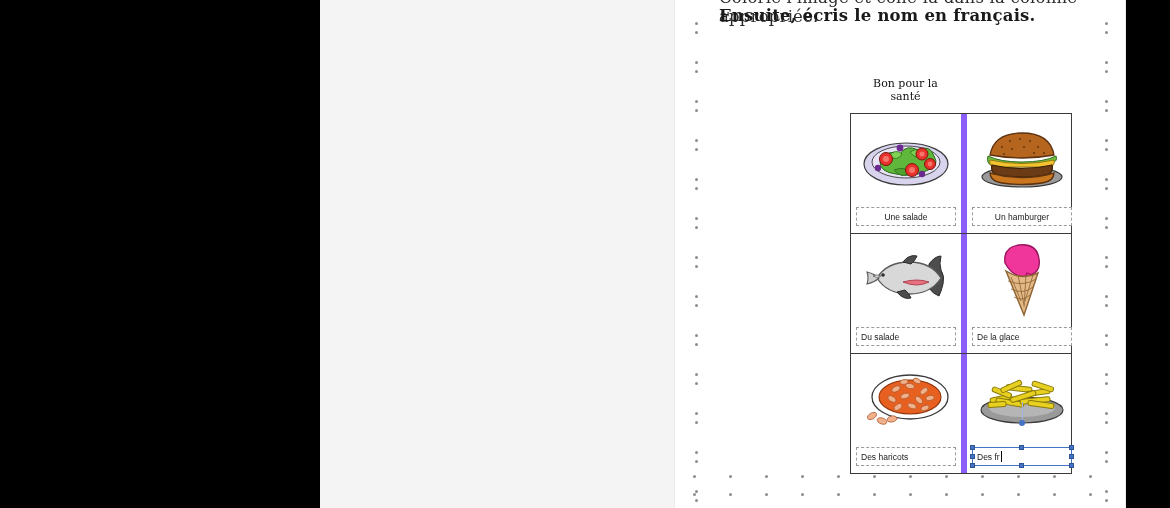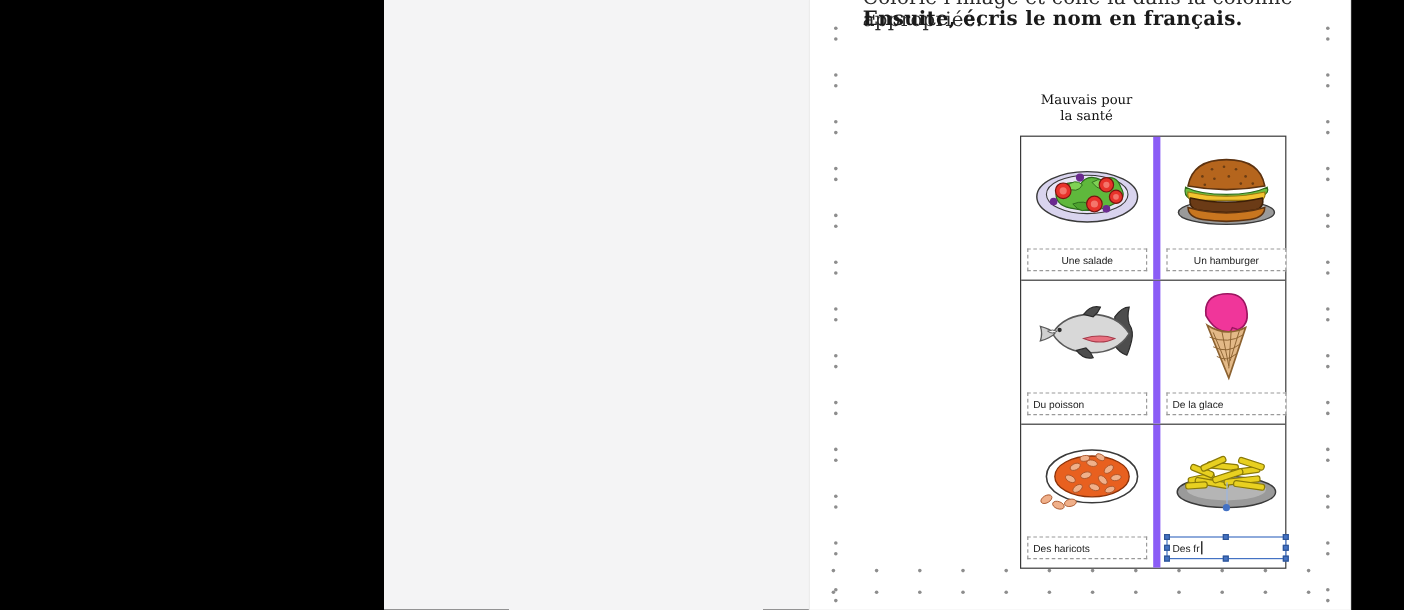--- a/index.html
+++ b/index.html
@@ -204,22 +204,22 @@
           <div class="dotpair-h" style="left: 342px;"><i></i><i></i></div>
           <div class="dotpair-h" style="left: 378px;"><i></i><i></i></div>
           <div class="dotpair-h" style="left: 414px;"><i></i><i></i></div>
         </div>
 
       <div class="instr line1">Colorie l'image et colle-la dans la colonne appropriée.</div>
       <div class="instr line2">Ensuite, écris le nom en français.</div>
 
       <div class="headers">
         <div class="hdr">
-          <div>Mauvais pour</div>
-          <div>la santé</div>
+          <div>Bon pour la</div>
+          <div>santé</div>
         </div>
       </div>
 
       <div class="tbl">
 
         <div class="trow">
           <div class="cell">
             <div class="art">
               <svg width="92" height="62" viewBox="0 0 92 62">
                 <ellipse cx="46" cy="36" rx="42" ry="21" fill="#d9d4ee" stroke="#3a3a3a" stroke-width="1.2"></ellipse>
@@ -283,21 +283,21 @@
                 <path d="M18 26 q10 -16 32 -16 q22 0 32 16 q-10 16 -32 16 q-22 0 -32 -16z" fill="#d8d8d8" stroke="#5a5a5a" stroke-width="1.3"></path>
                 <path d="M8 20 q8 2 12 6 q-4 4 -12 6 q2 -6 0 -12z" fill="#cfcfcf" stroke="#5a5a5a" stroke-width="1.1"></path>
                 <path d="M14 24 q4 -2 8 0 q-4 3 -8 0z" fill="#f2f2f2" stroke="#5a5a5a" stroke-width=".8"></path>
                 <path d="M44 10 q6 -8 14 -6 q-2 5 -6 8z" fill="#4d4d4d" stroke="#2b2b2b" stroke-width="1"></path>
                 <path d="M38 40 q6 8 14 6 q-2 -5 -6 -8z" fill="#4d4d4d" stroke="#2b2b2b" stroke-width="1"></path>
                 <path d="M44 30 q14 -4 26 0 q-12 6 -26 0z" fill="#e8707f" stroke="#a83a4a" stroke-width=".9"></path>
                 <circle cx="24" cy="23" r="1.8" fill="#2b2b2b"></circle>
               </svg>
             </div>
             <div class="lbl left">
-              <span>Du poisson</span>
+              <span>Du salade</span>
             </div>
           </div>
           <div class="cell">
             <div class="art">
               <svg width="58" height="76" viewBox="0 0 58 76">
                 <path d="M12 22 q-2 -16 14 -18 q18 -2 20 14 q2 12 -8 16 q-16 6 -26 -12z" fill="#f0369a" stroke="#9c1560" stroke-width="1.4"></path>
                 <path d="M34 32 q8 2 8 8 q-6 2 -10 -4z" fill="#f0369a" stroke="#9c1560" stroke-width="1.2"></path>
                 <path d="M13 30 q16 10 32 2 l-14 42 z" fill="#e3b987" stroke="#8c6231" stroke-width="1.4"></path>
                 <g stroke="#8c6231" stroke-width=".8" fill="none">
                   <path d="M18 36 l10 24"></path>

